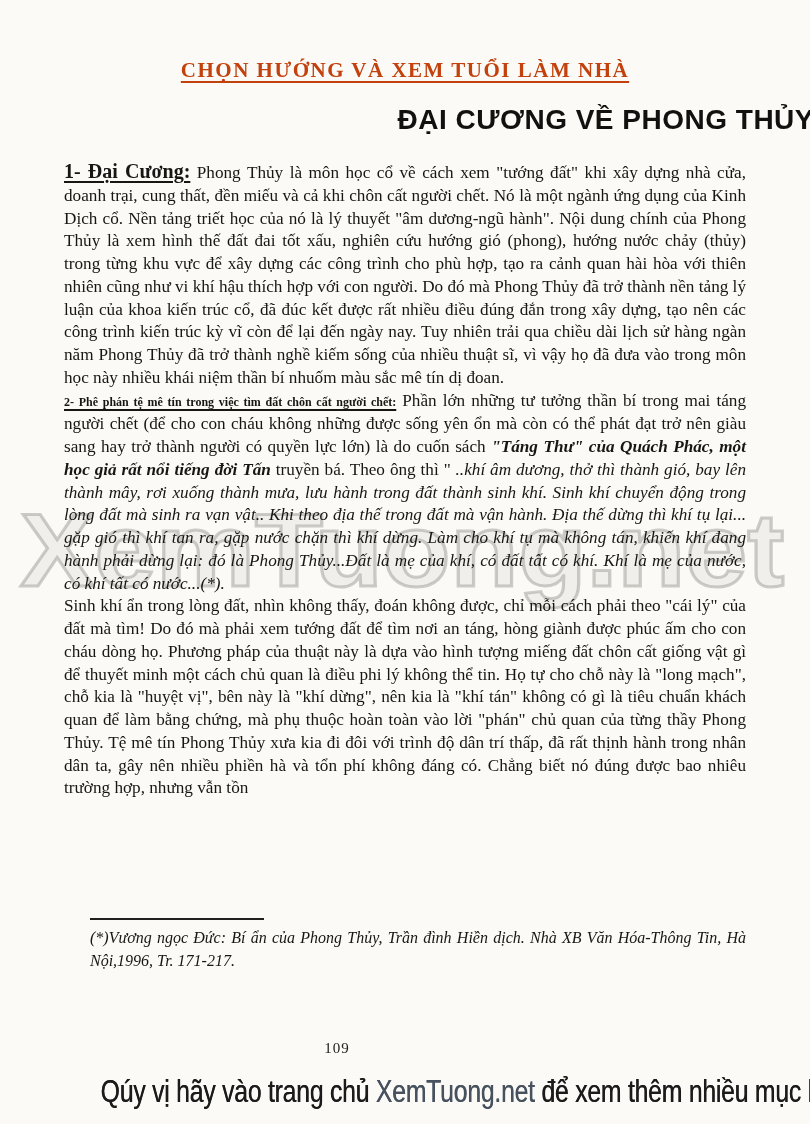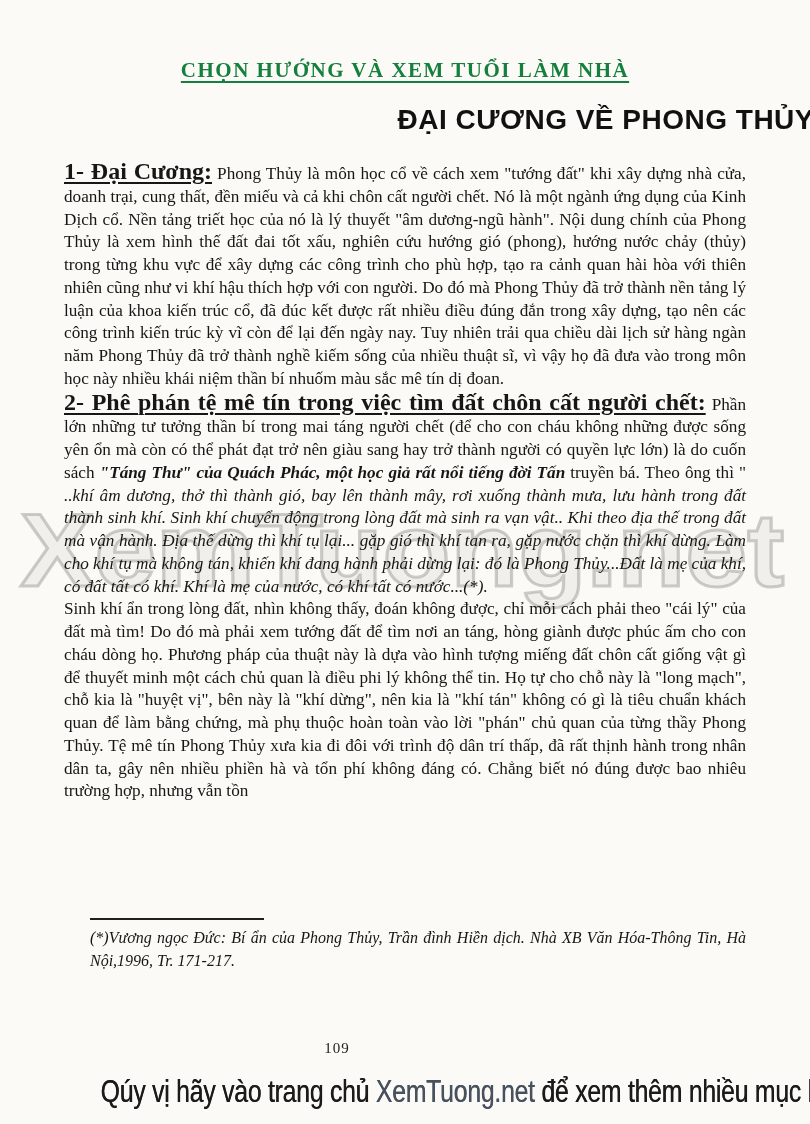--- a/index.html
+++ b/index.html
@@ -10,21 +10,21 @@
     overflow:hidden;
     font-family:"Liberation Serif", serif;
     color:#171614;
   }
   .page { position:absolute; inset:0; }
 
   .kicker {
     position:absolute; top:58px; left:0; width:810px;
     text-align:center;
     font-weight:bold; font-size:21px; letter-spacing:1.5px;
-    color:#15803d;
+    color:#c2410c;
   }
   .kicker .kicker-text {
     text-decoration:underline;
     text-decoration-thickness:2px;
     text-underline-offset:4px;
   }
 
   .heading {
     position:absolute; top:100px; left:0; width:810px;
     margin:4px; text-align:right;
@@ -35,27 +35,27 @@
 
   .text-block {
     position:absolute; top:160px; left:64px; width:682px;
     text-align:justify;
     font-size:17.2px; line-height:22.75px;
     z-index:2;
   }
   .text-block p { margin:0; }
 
   .lead1 {
-    font-weight:bold; font-size:24px;
+    font-weight:bold; font-size:20px;
     text-decoration:underline;
     text-decoration-thickness:1.5px;
     text-underline-offset:3px;
   }
   .lead2 {
-    font-weight:bold; font-size:24px;
+    font-weight:bold; font-size:12px;
     text-decoration:underline;
     text-decoration-thickness:1.5px;
     text-underline-offset:3px;
   }
   .bi { font-style:italic; font-weight:bold; }
   .ital { font-style:italic; }
 
   .footnote { position:absolute; top:918px; left:64px; width:682px; z-index:2; }
   .footnote-rule {
     width:174px; height:0;

